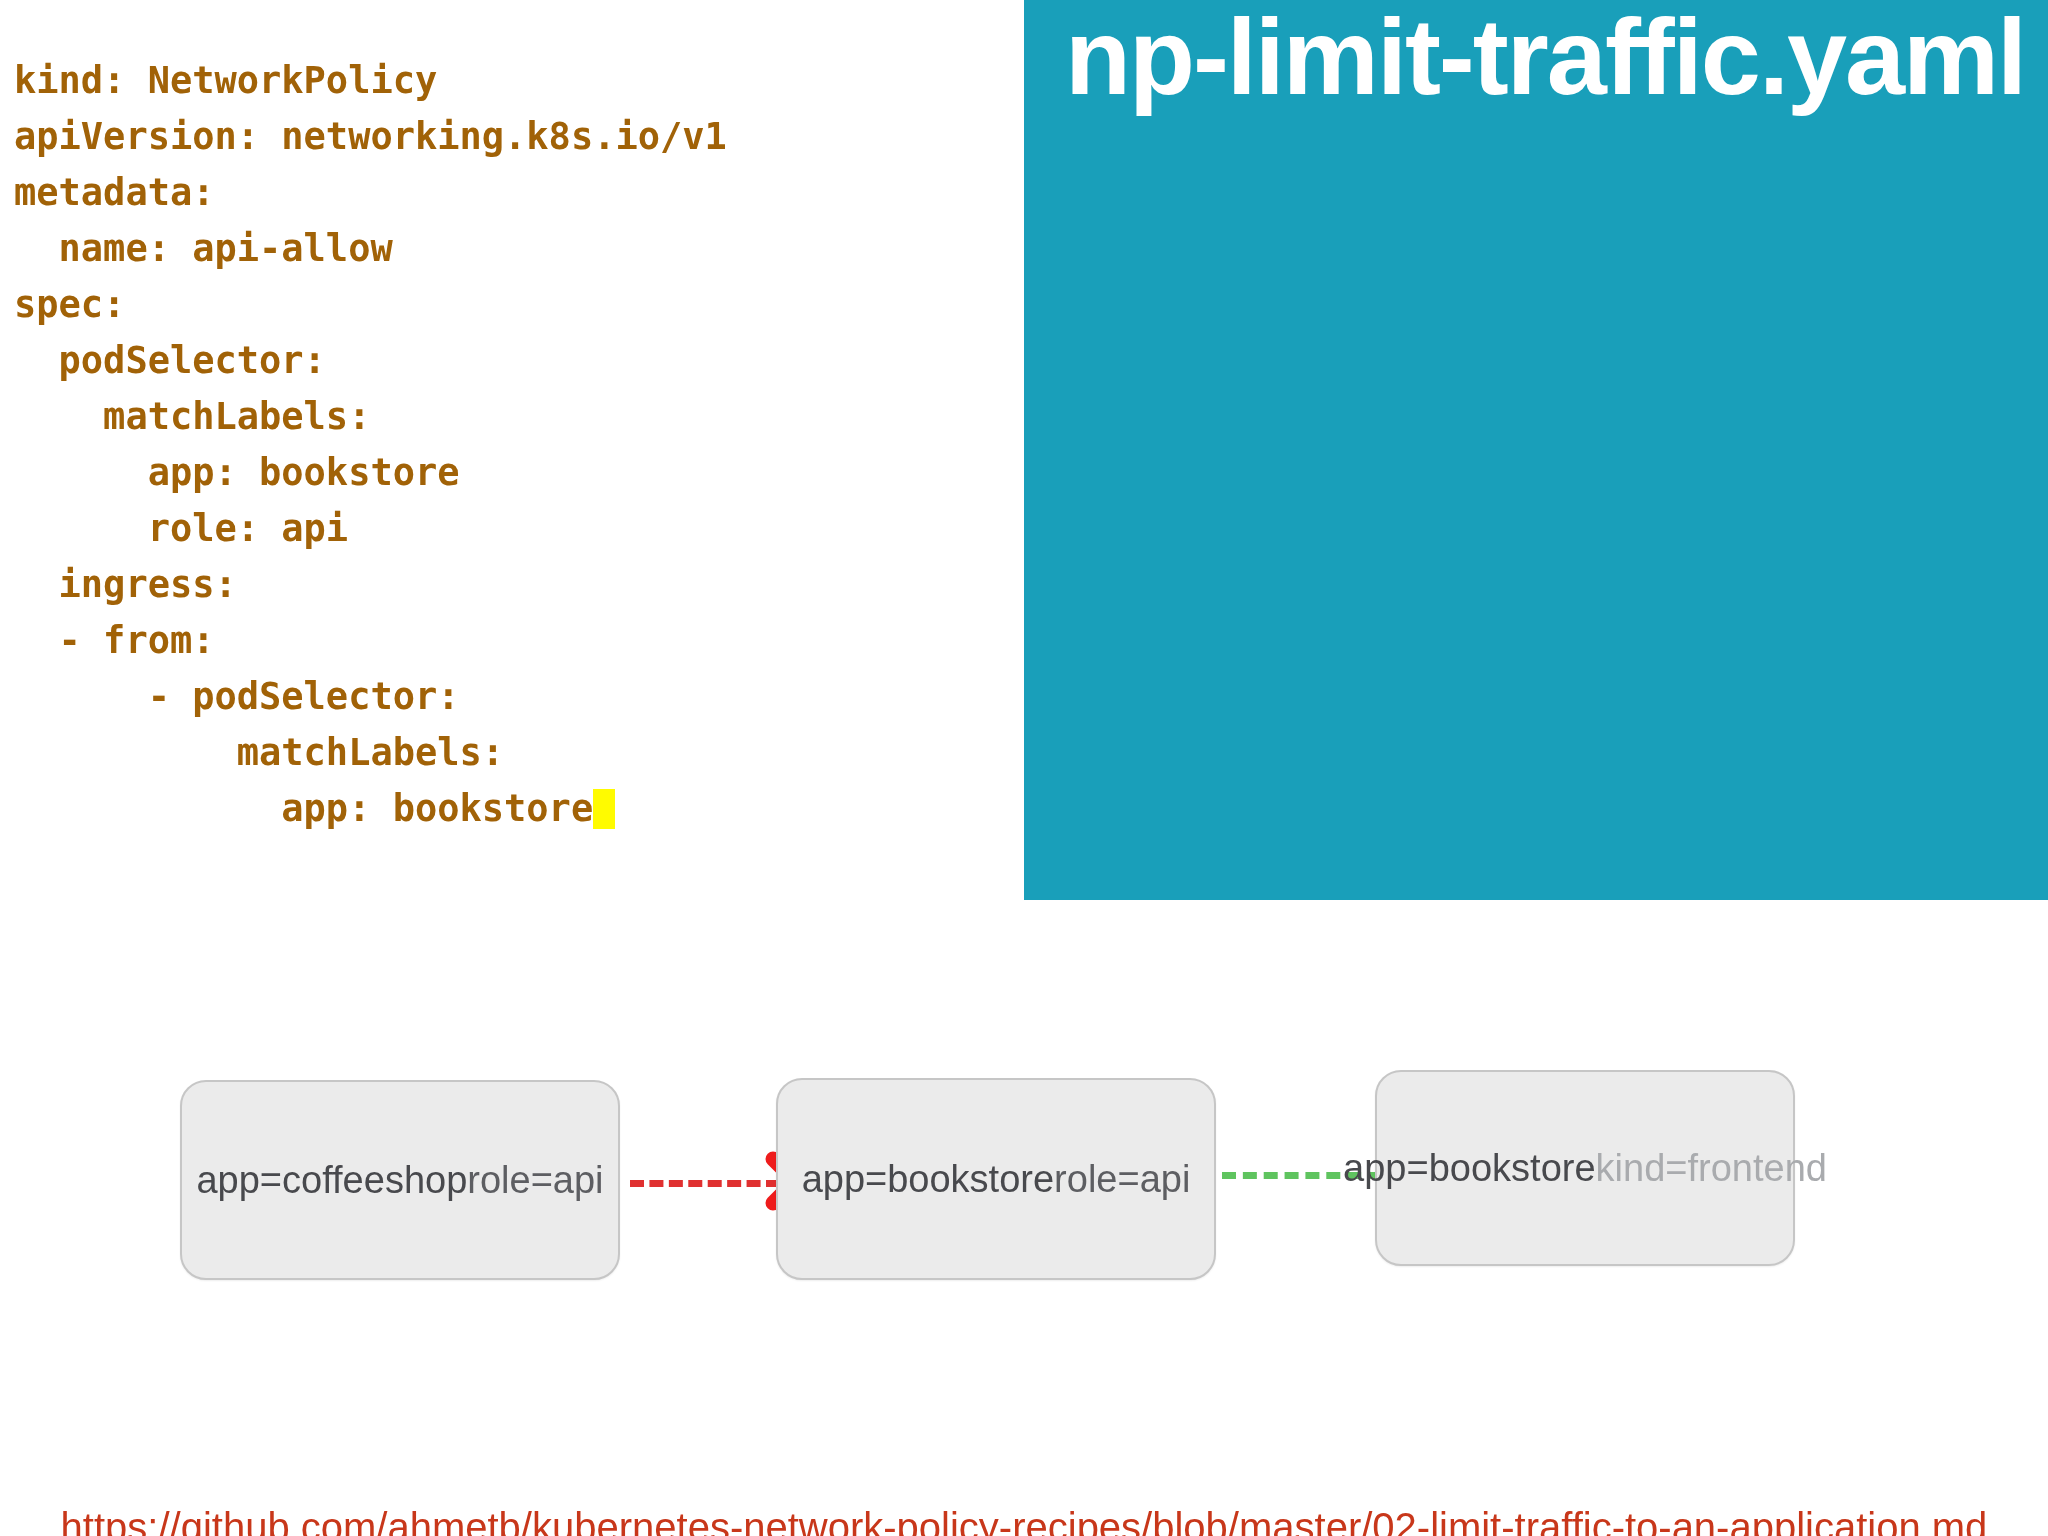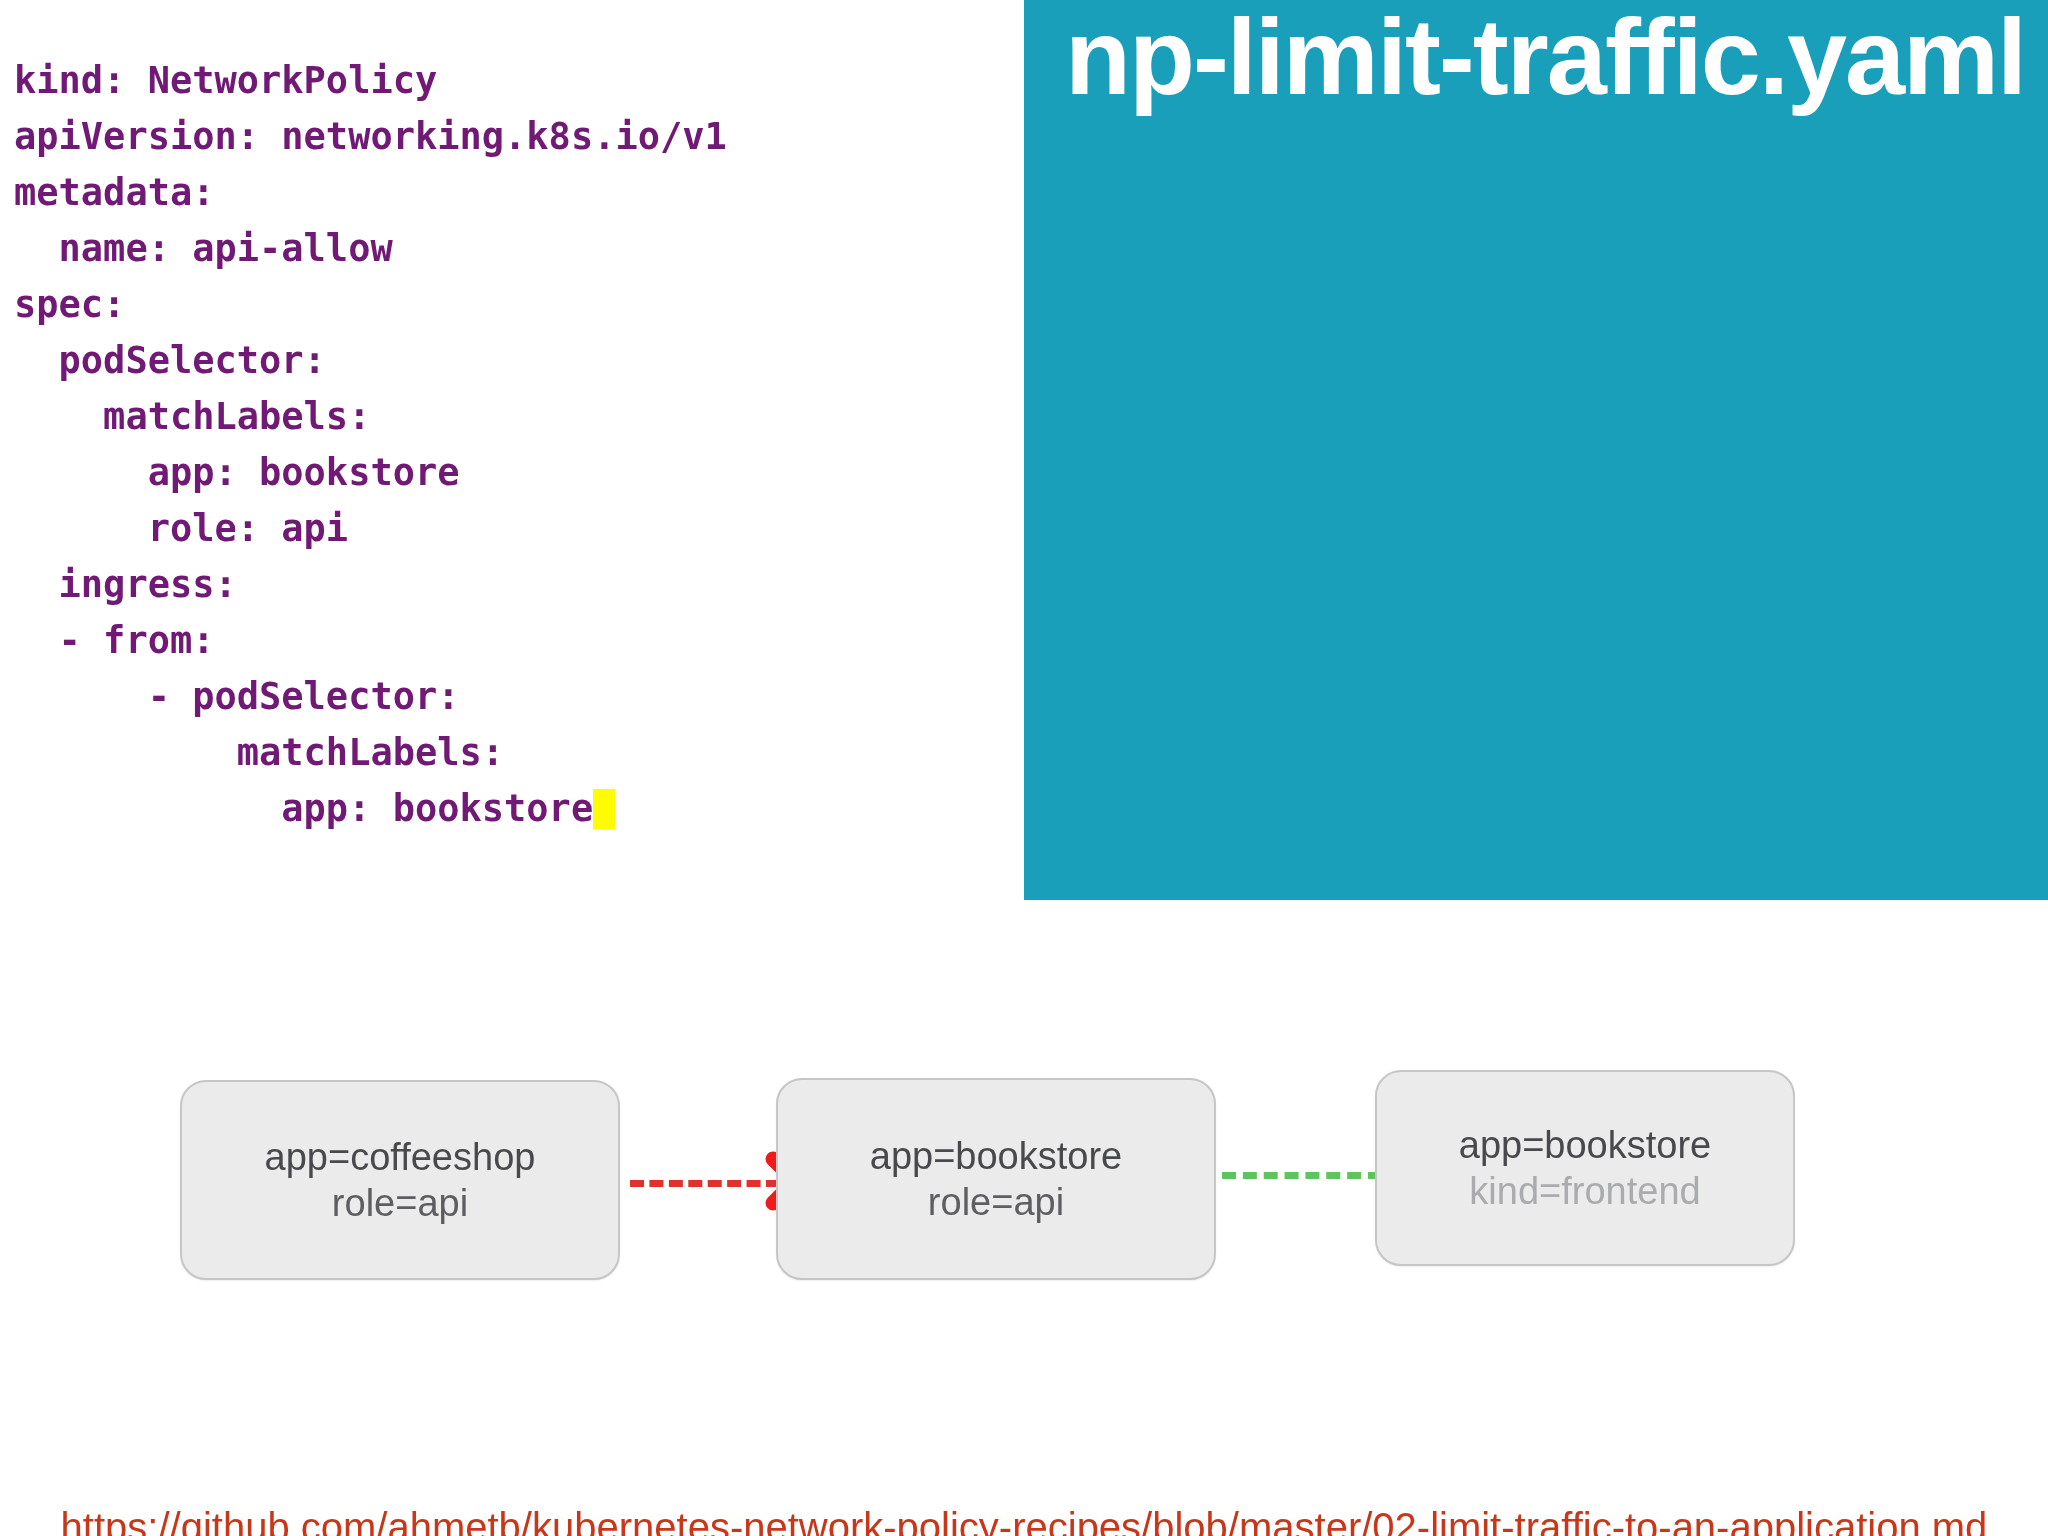--- a/index.html
+++ b/index.html
@@ -22,21 +22,21 @@
   
   .code-block {
     position: absolute;
     left: 14px;
     top: 16px;
     width: 990px;
     font-family: "DejaVu Sans Mono", "Liberation Mono", monospace;
     font-weight: bold;
     font-size: 37px;
     line-height: 56px;
-    color: #701a75;
+    color: #a16207;
     white-space: pre;
     letter-spacing: 0px;
   }
   .code-line {
     white-space: pre;
     display: block;
     height: 56px;
   }
   .cursor-caret {
     display: inline-block;
@@ -76,21 +76,21 @@
     width: 1720px;
     height: 320px;
   }
   .node-box {
     position: absolute;
     background: #ebebeb;
     border: 2px solid #c6c6c6;
     border-radius: 26px;
     box-sizing: border-box;
     display: flex;
-    flex-direction: column;
+    flex-direction: row;
     align-items: center;
     justify-content: center;
     font-family: "Liberation Sans", sans-serif;
     font-size: 38px;
     line-height: 1.22;
     color: #55565a;
     box-shadow: 0 1px 2px rgba(0,0,0,0.07);
   }
   .node-line-1 { color: #48494d; }
   .node-line-2 { color: #5d5e62; }

